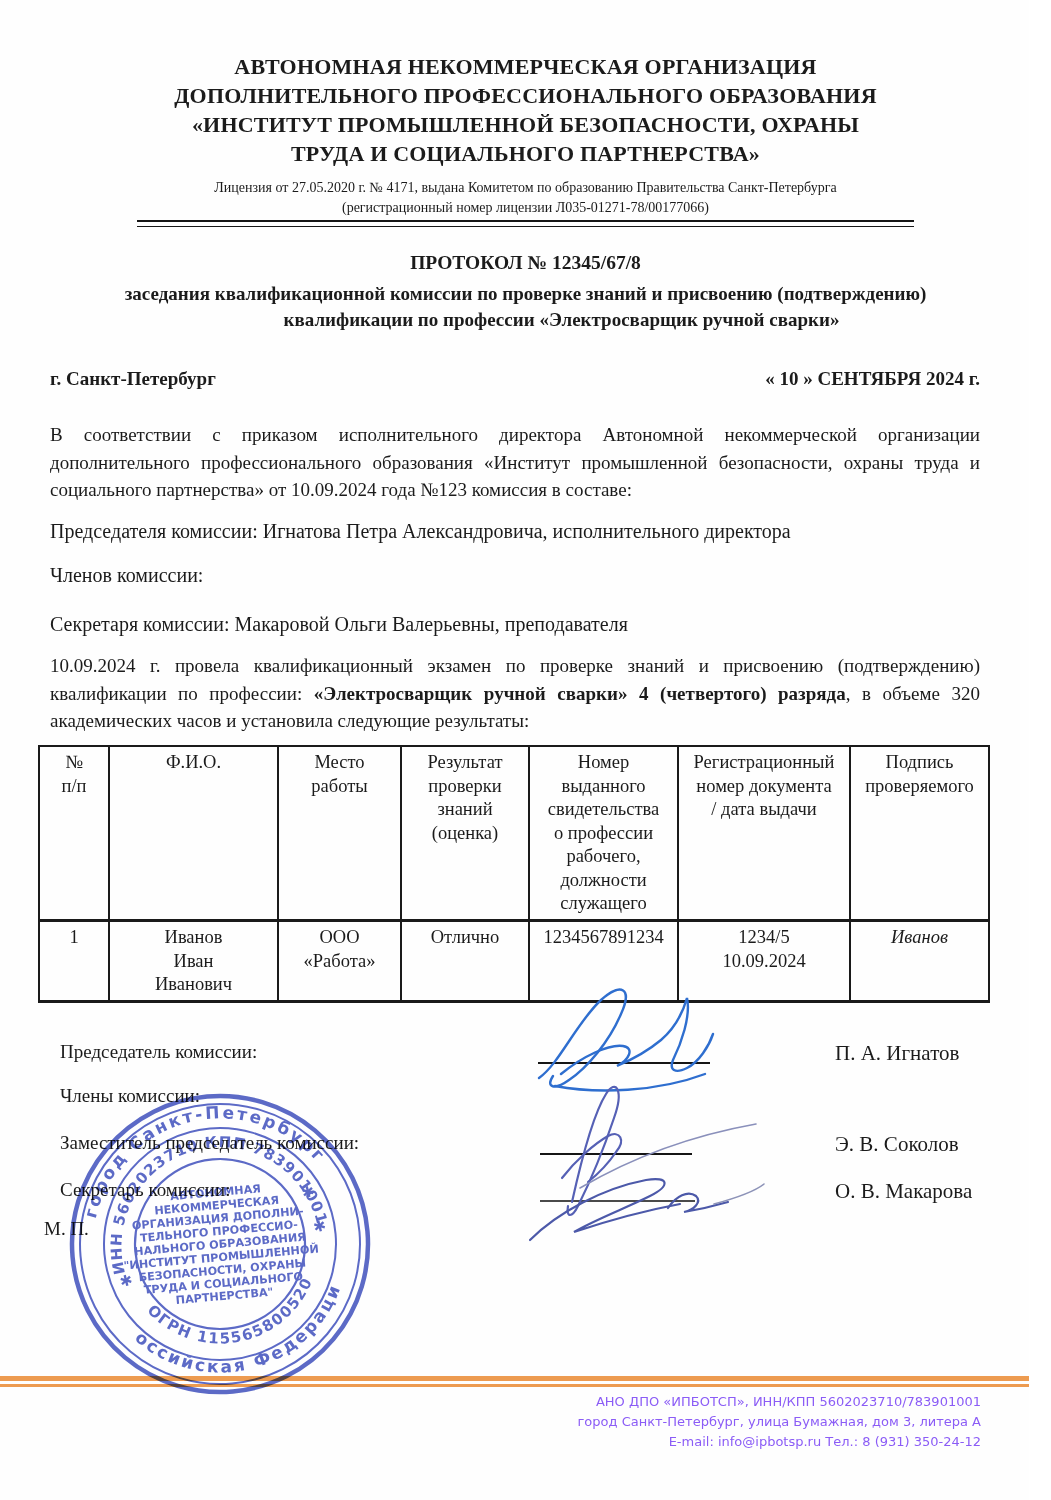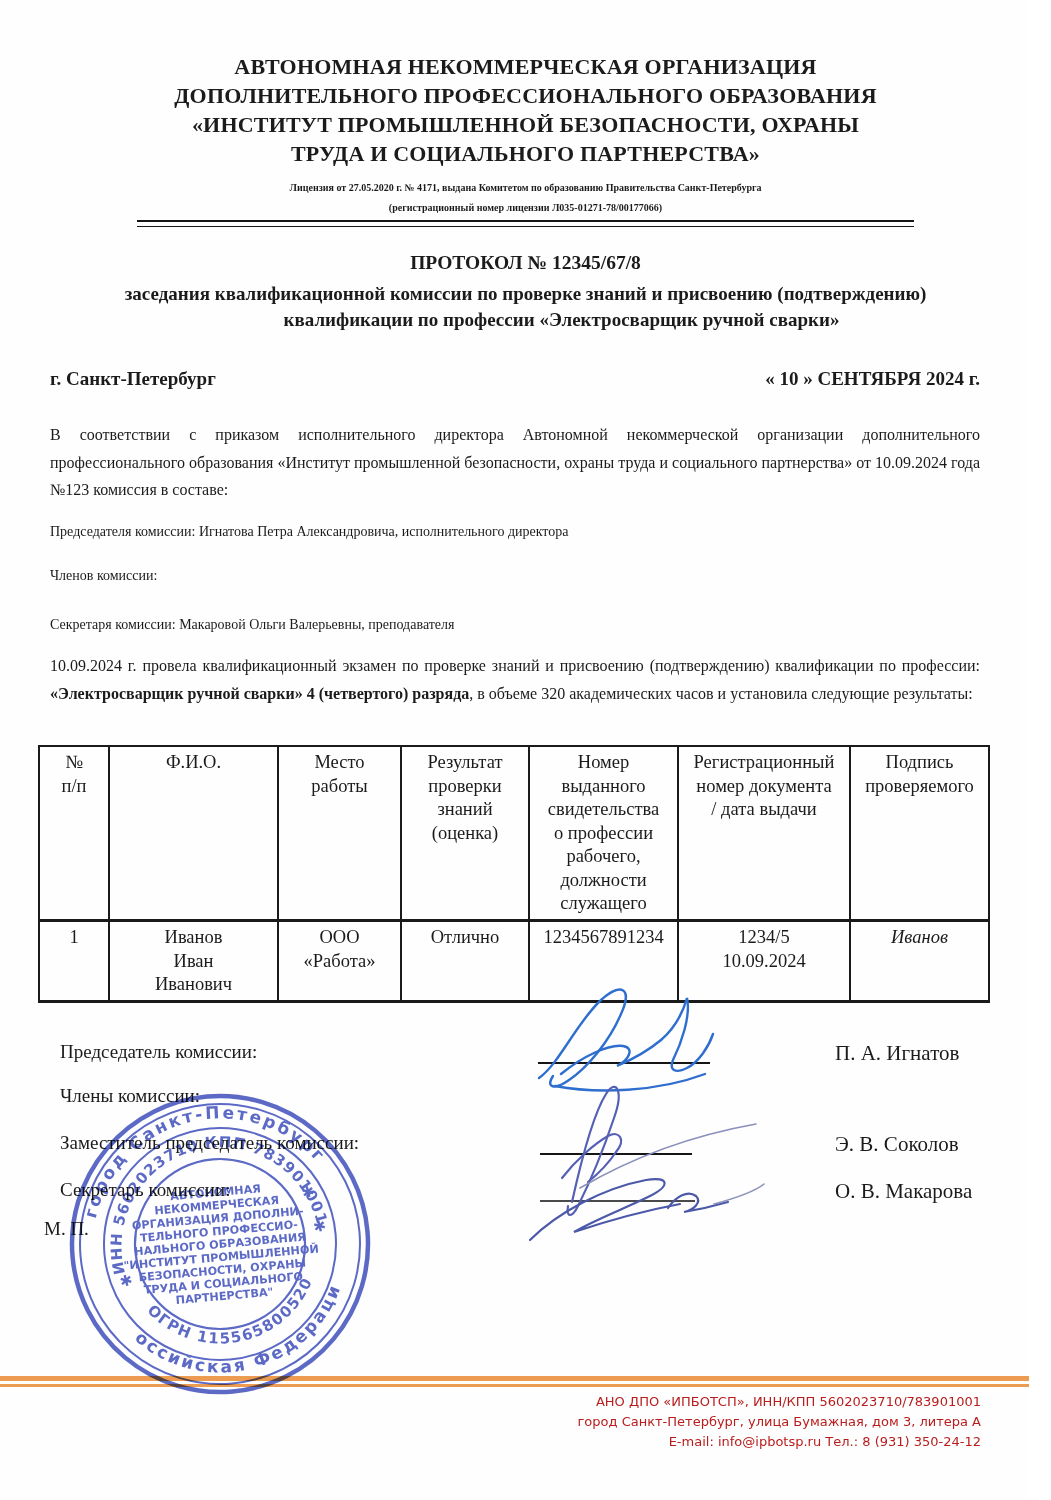--- a/index.html
+++ b/index.html
@@ -6,35 +6,35 @@
   .page{
     position:relative; width:1029px; height:1500px; background:#fefefe;
     font-family:"Liberation Serif","DejaVu Serif",serif; color:#1b1b1b;
     overflow:hidden;
   }
   .abs{position:absolute;}
   
   .org-header{top:52px; left:0; width:1051px; text-align:center;
     font-weight:bold; font-size:22px; line-height:29px; letter-spacing:.2px;}
   .license{top:178px; left:0; width:1051px; text-align:center;
-    font-weight:bold; font-size:10px; line-height:19.5px;}
+    font-weight:normal; font-size:14px; line-height:19.5px;}
   .rule{top:220px; left:137px; width:777px; height:4px;
     border-top:2px solid #161616; border-bottom:1px solid #161616;}
   
   .protocol{top:252px; left:0; width:1051px; text-align:center;
     font-weight:bold; font-size:19.5px;}
   .sub1{top:283px;} .sub2{top:309px;padding-left:36px;}
   .subtitle{left:0; width:1051px; text-align:center; font-weight:bold; font-size:19px;}
   .place-date{top:368px; left:50px; width:930px; display:flex;
     justify-content:space-between; font-weight:bold; font-size:19px;}
   
-  .para{left:50px; width:930px; font-size:16px; line-height:27.5px;
+  .para{left:50px; width:930px; font-size:19px; line-height:27.5px;
     text-align:justify;}
   .p1{top:421px;}
-  .line{left:50px; width:960px; font-size:14px; line-height:25px;}
+  .line{left:50px; width:960px; font-size:20px; line-height:25px;}
   .l-chairman{top:519px;} .l-members{top:563px;} .l-deputy{top:588px;} .l-secretary{top:612px;}
   .p2{top:652px;}
   .b{font-weight:bold;}
   
   table.results{position:absolute; top:745px; left:38px; width:950px;
     border-collapse:collapse; table-layout:fixed;
     font-size:18.5px; line-height:23.5px;}
   table.results th, table.results td{
     border:2px solid #1a1a1a; vertical-align:top; text-align:center;
     padding:4px 3px 0 3px; white-space:pre-line; font-weight:normal;}
@@ -60,21 +60,21 @@
   
   .stamp{top:1088px; left:64px; width:312px; height:312px; opacity:.84;
     mix-blend-mode:multiply; z-index:6;}
   .stamp text{font-family:"DejaVu Sans","Liberation Sans",sans-serif; font-weight:bold;}
   
   .stripe{left:0; width:1051px; z-index:2;}
   .stripe1{top:1376px; height:5px;}
   .stripe2{top:1384px; height:3px;}
   .footer-text{top:1392px; right:48px; width:620px; text-align:right;
     font-family:"DejaVu Sans","Liberation Sans",sans-serif;
-    font-size:13px; line-height:20px; color:#b91c1c;}
+    font-size:13px; line-height:20px; color:#8b5cf6;}
 </style>
 </head>
 <body>
 
 <div class="page">
 
   <div class="abs org-header">
     <div>АВТОНОМНАЯ НЕКОММЕРЧЕСКАЯ ОРГАНИЗАЦИЯ</div>
     <div>ДОПОЛНИТЕЛЬНОГО ПРОФЕССИОНАЛЬНОГО ОБРАЗОВАНИЯ</div>
     <div>«ИНСТИТУТ ПРОМЫШЛЕННОЙ БЕЗОПАСНОСТИ, ОХРАНЫ</div>

